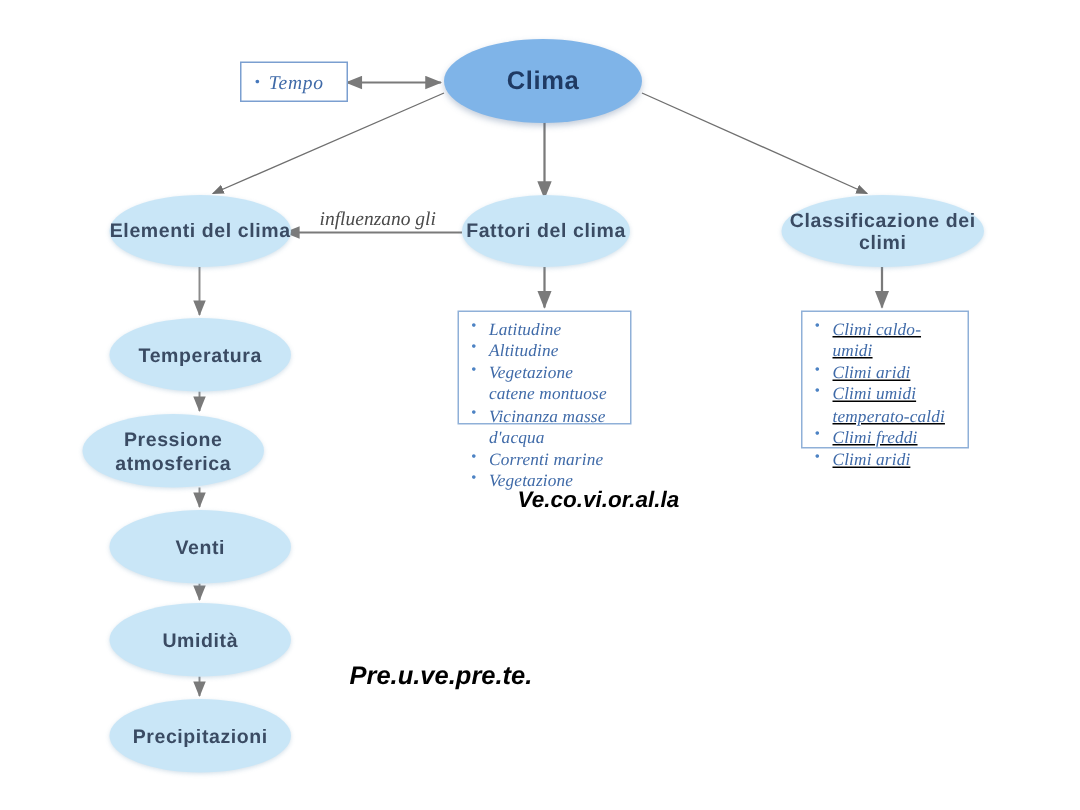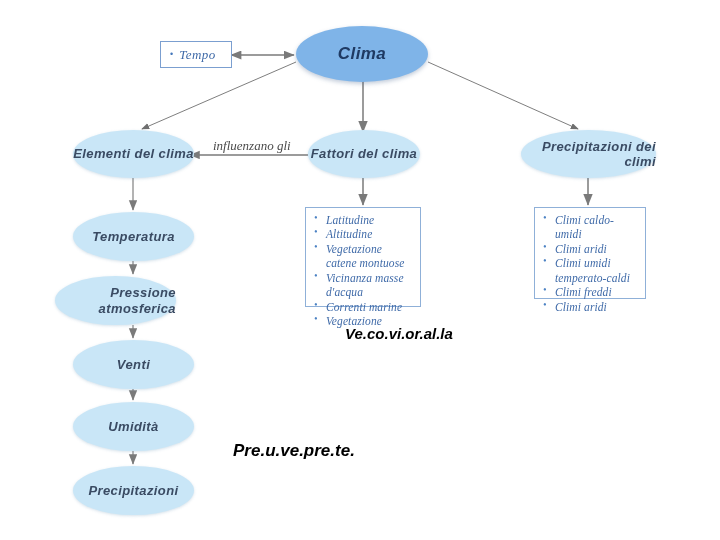--- a/index.html
+++ b/index.html
@@ -21,27 +21,26 @@
     top: 0;
     width: 720px;
     height: 540px;
   }
   
   .node {
     position: absolute;
     display: flex;
     align-items: center;
     justify-content: center;
-    text-align: right;
+    text-align: center;
     border-radius: 50%;
     box-sizing: border-box;
     line-height: 1.18;
     letter-spacing: 0.4px;
     z-index: 3;
-    font-style: italic;
   }
   .node-root {
     background: #7fb4e8;
     color: #1f3a63;
     font-weight: bold;
     font-size: 17px;
     box-shadow: 0 2px 4px rgba(80,110,150,0.35);
   }
   .node-light {
     background: #c9e6f7;
@@ -182,21 +181,21 @@
 
   <div class="node node-light" style="left:73px; top:130px; width:121px; height:48px;">
     <span>Elementi del clima</span>
   </div>
 
   <div class="node node-light" style="left:308px; top:130px; width:112px; height:48px;">
     <span>Fattori del clima</span>
   </div>
 
   <div class="node node-light" style="left:521px; top:130px; width:135px; height:48px;">
-    <span>Precipitazioni dei climi</span>
+    <span>Classificazione dei climi</span>
   </div>
 
   <div class="edge-label" style="left:213px; top:138px;">influenzano gli</div>
 
   <div class="node node-light" style="left:73px; top:212px; width:121px; height:49px;">
     <span>Temperatura</span>
   </div>
 
   <div class="node node-light" style="left:55px; top:276px; width:121px; height:49px;">
     <span>Pressione atmosferica</span>
@@ -207,32 +206,32 @@
   </div>
 
   <div class="node node-light" style="left:73px; top:340px; width:121px; height:49px;">
     <span>Venti</span>
   </div>
 
   <div class="node node-light" style="left:73px; top:466px; width:121px; height:49px;">
     <span>Precipitazioni</span>
   </div>
 
-  <div class="list-box" style="left:305px; top:207px; width:116px; height:100px;">
+  <div class="list-box" style="left:305px; top:207px; width:116px; height:76px;">
     <ul>
       <li>Latitudine</li>
       <li>Altitudine</li>
       <li>Vegetazione catene montuose</li>
       <li>Vicinanza masse d'acqua</li>
       <li>Correnti marine</li>
       <li>Vegetazione</li>
     </ul>
   </div>
 
-  <div class="list-box" style="left:534px; top:207px; width:112px; height:92px;">
+  <div class="list-box" style="left:534px; top:207px; width:112px; height:92px;text-decoration:underline;">
     <ul>
       <li>Climi caldo-umidi</li>
       <li>Climi aridi</li>
       <li>Climi umidi temperato-caldi</li>
       <li>Climi freddi</li>
       <li>Climi aridi</li>
     </ul>
   </div>
 
   <div class="mnemonic" style="left:345px; top:325px; font-size:15px;">Ve.co.vi.or.al.la</div>

